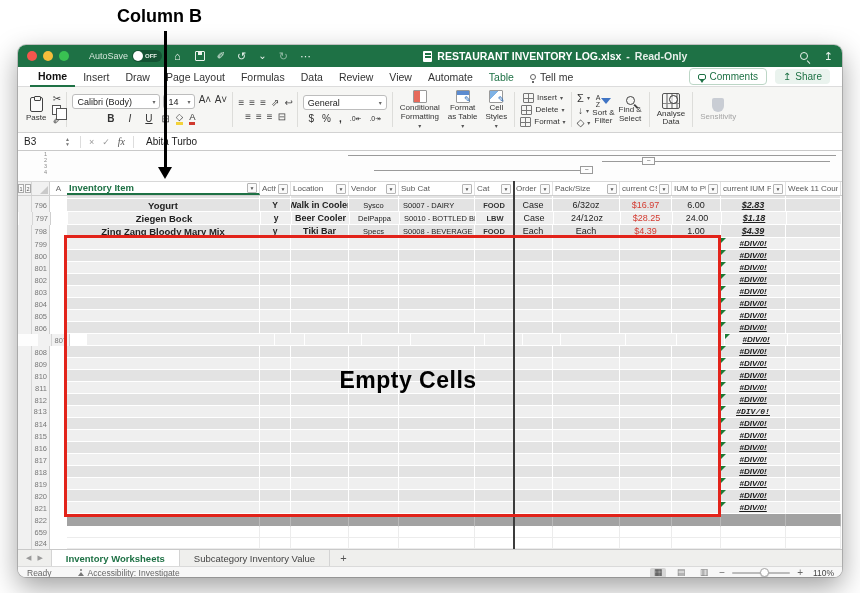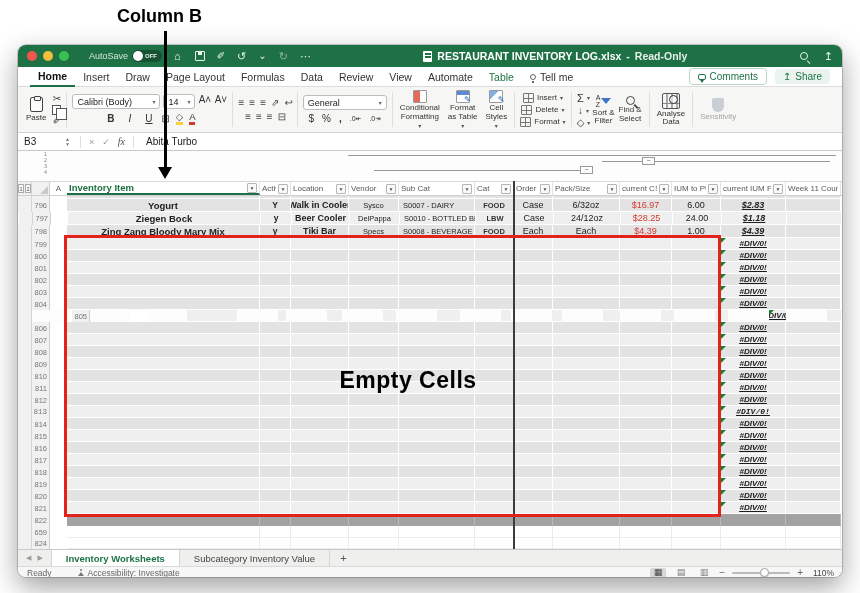--- a/index.html
+++ b/index.html
@@ -747,21 +747,21 @@
           <div class="gcell band-a" style="width: 39px;"></div>
           <div class="gcell band-a" style="width: 67px;"></div>
           <div class="gcell band-a c-red" style="width: 52px;"></div>
           <div class="gcell band-a" style="width: 49px;"></div>
           <div class="gcell band-a c-price" style="width: 65px;">
             <span class="err">#DIV/0!</span>
             <div class="tri"></div>
           </div>
           <div class="gcell band-a" style="width: 55px;"></div>
         </div>
-        <div class="grow" style="height: 12px; gap: 40px;">
+        <div class="grow" style="height: 12px;">
           <div class="gutter"></div>
           <div class="rownum">805</div>
           <div class="colA"></div>
           <div class="gcell band-b c-item" style="width: 193px;"></div>
           <div class="gcell band-b c-active" style="width: 31px;"></div>
           <div class="gcell band-b c-loc c-loc" style="width: 58px;"></div>
           <div class="gcell band-b c-small" style="width: 50px;"></div>
           <div class="gcell band-b c-small c-left" style="width: 76px;"></div>
           <div class="gcell band-b c-cat" style="width: 39px;"></div>
           <div class="gcell band-b" style="width: 39px;"></div>
@@ -787,21 +787,21 @@
           <div class="gcell band-a" style="width: 39px;"></div>
           <div class="gcell band-a" style="width: 67px;"></div>
           <div class="gcell band-a c-red" style="width: 52px;"></div>
           <div class="gcell band-a" style="width: 49px;"></div>
           <div class="gcell band-a c-price" style="width: 65px;">
             <span class="err">#DIV/0!</span>
             <div class="tri"></div>
           </div>
           <div class="gcell band-a" style="width: 55px;"></div>
         </div>
-        <div class="grow" style="height: 12px;">
+        <div class="grow" style="height: 12px; padding-left: 20px;">
           <div class="gutter"></div>
           <div class="rownum">807</div>
           <div class="colA"></div>
           <div class="gcell band-b c-item" style="width: 193px;"></div>
           <div class="gcell band-b c-active" style="width: 31px;"></div>
           <div class="gcell band-b c-loc c-loc" style="width: 58px;"></div>
           <div class="gcell band-b c-small" style="width: 50px;"></div>
           <div class="gcell band-b c-small c-left" style="width: 76px;"></div>
           <div class="gcell band-b c-cat" style="width: 39px;"></div>
           <div class="gcell band-b" style="width: 39px;"></div>

